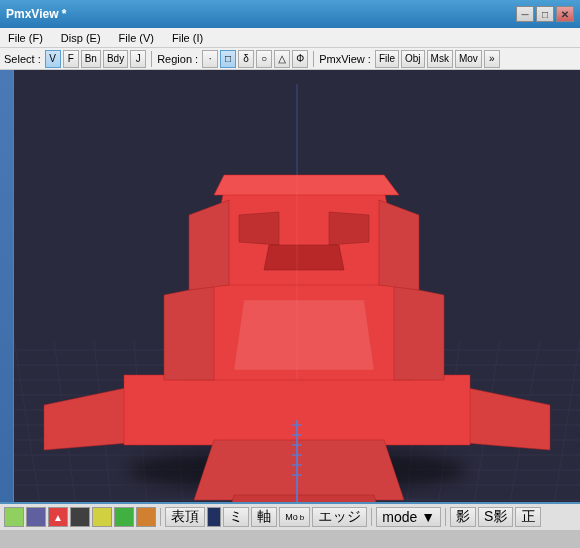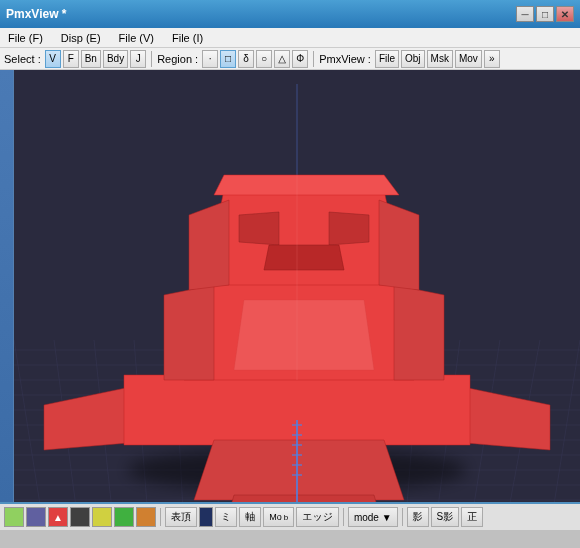--- a/index.html
+++ b/index.html
@@ -149,21 +149,21 @@
     .status-icon.colored-red { background: #d05050; }
     .status-icon.colored-yellow { background: #d0c040; }
     .status-icon.colored-green2 { background: #40c040; }
     .status-icon.colored-orange { background: #d08040; }
     .status-btn {
       height: 20px;
       padding: 0 5px;
       background: linear-gradient(to bottom, #f0f0f0, #d8d8d8);
       border: 1px solid #aaa;
       display: flex; align-items: center;
-      font-size: 10px; cursor: pointer; color: #000;
+      font-size: 14px; cursor: pointer; color: #000;
       gap: 2px;
     }
     .status-separator { width: 1px; height: 18px; background: #aaa; margin: 0 2px; }
 
     
     #grid-svg {
       position: absolute;
       bottom: 0; left: 0; right: 0;
       height: 100%; width: 100%;
     }

